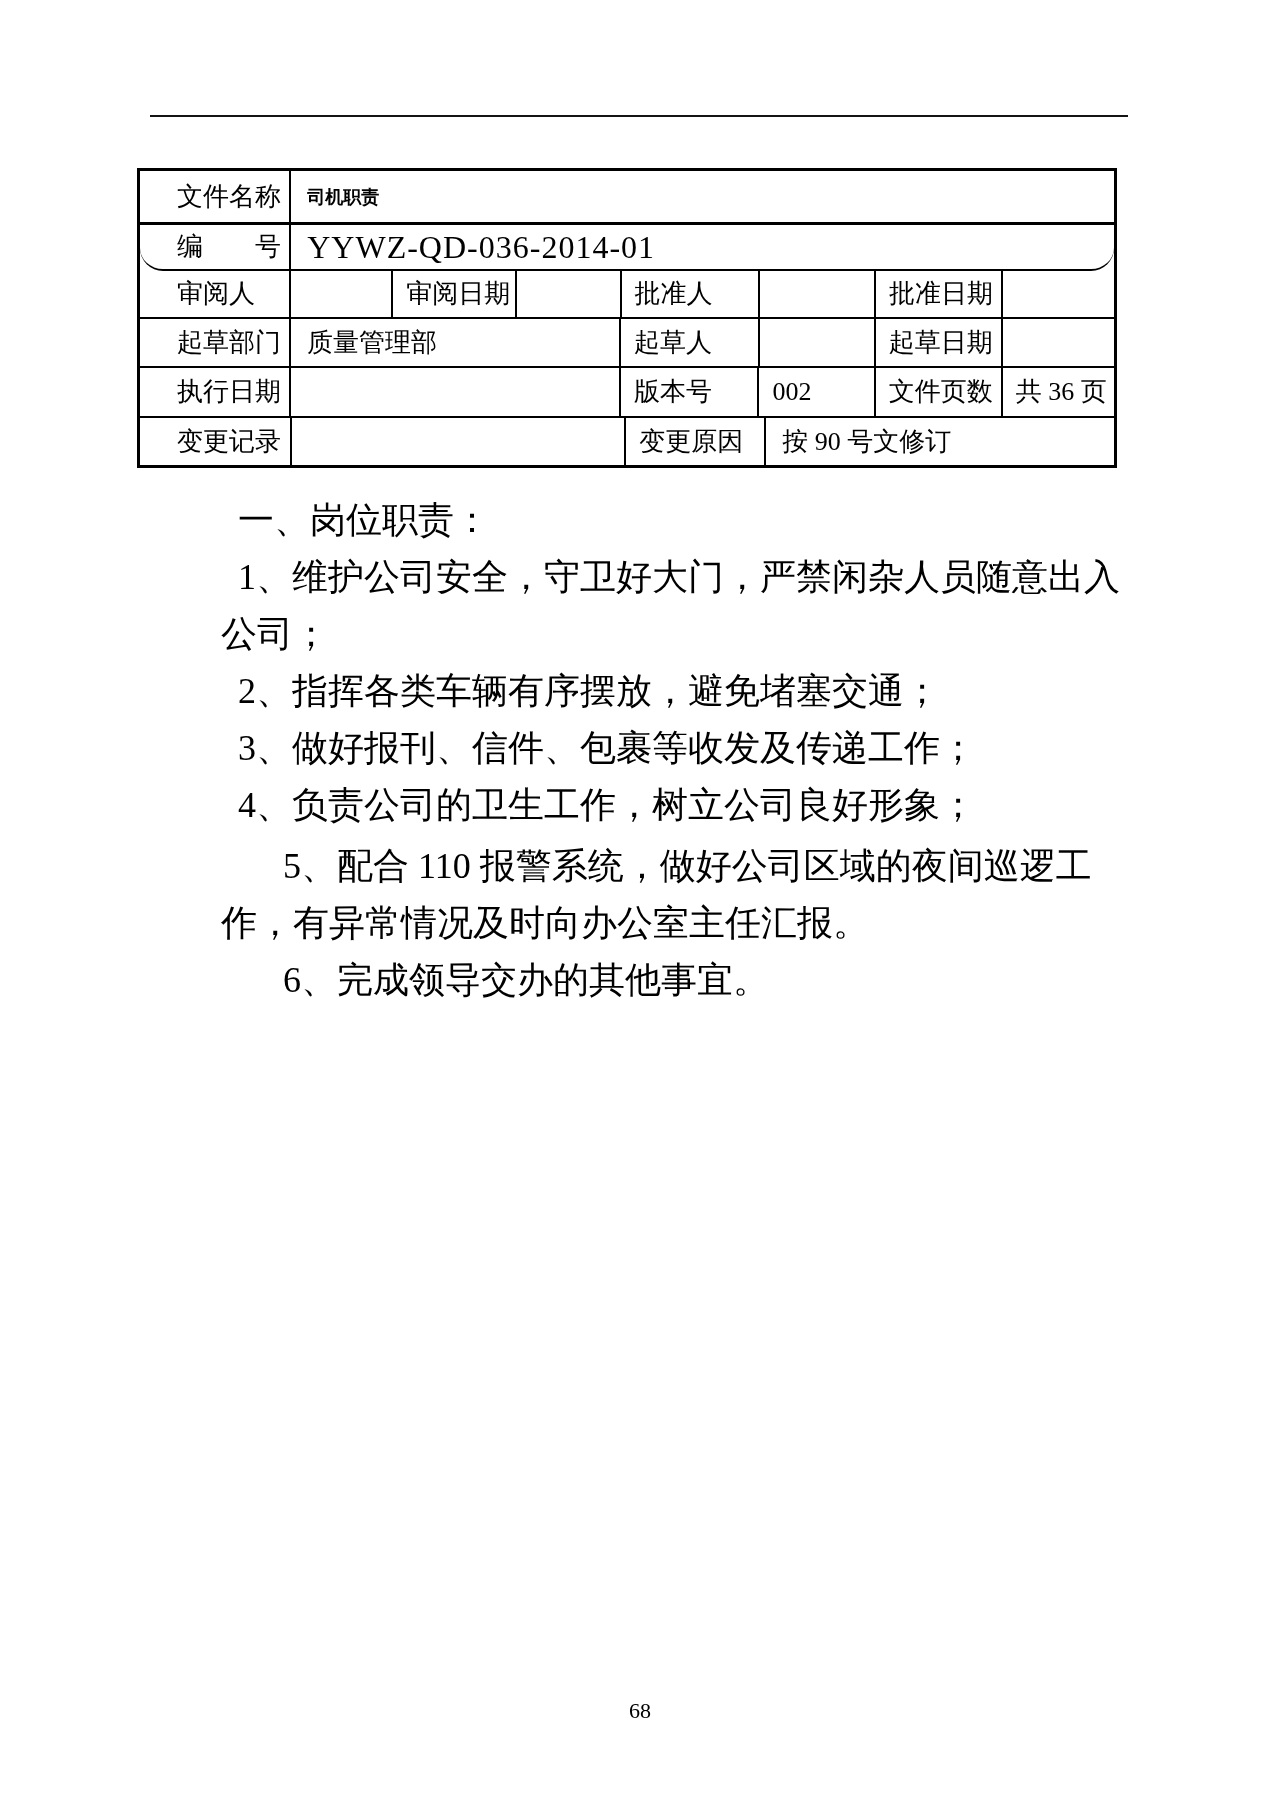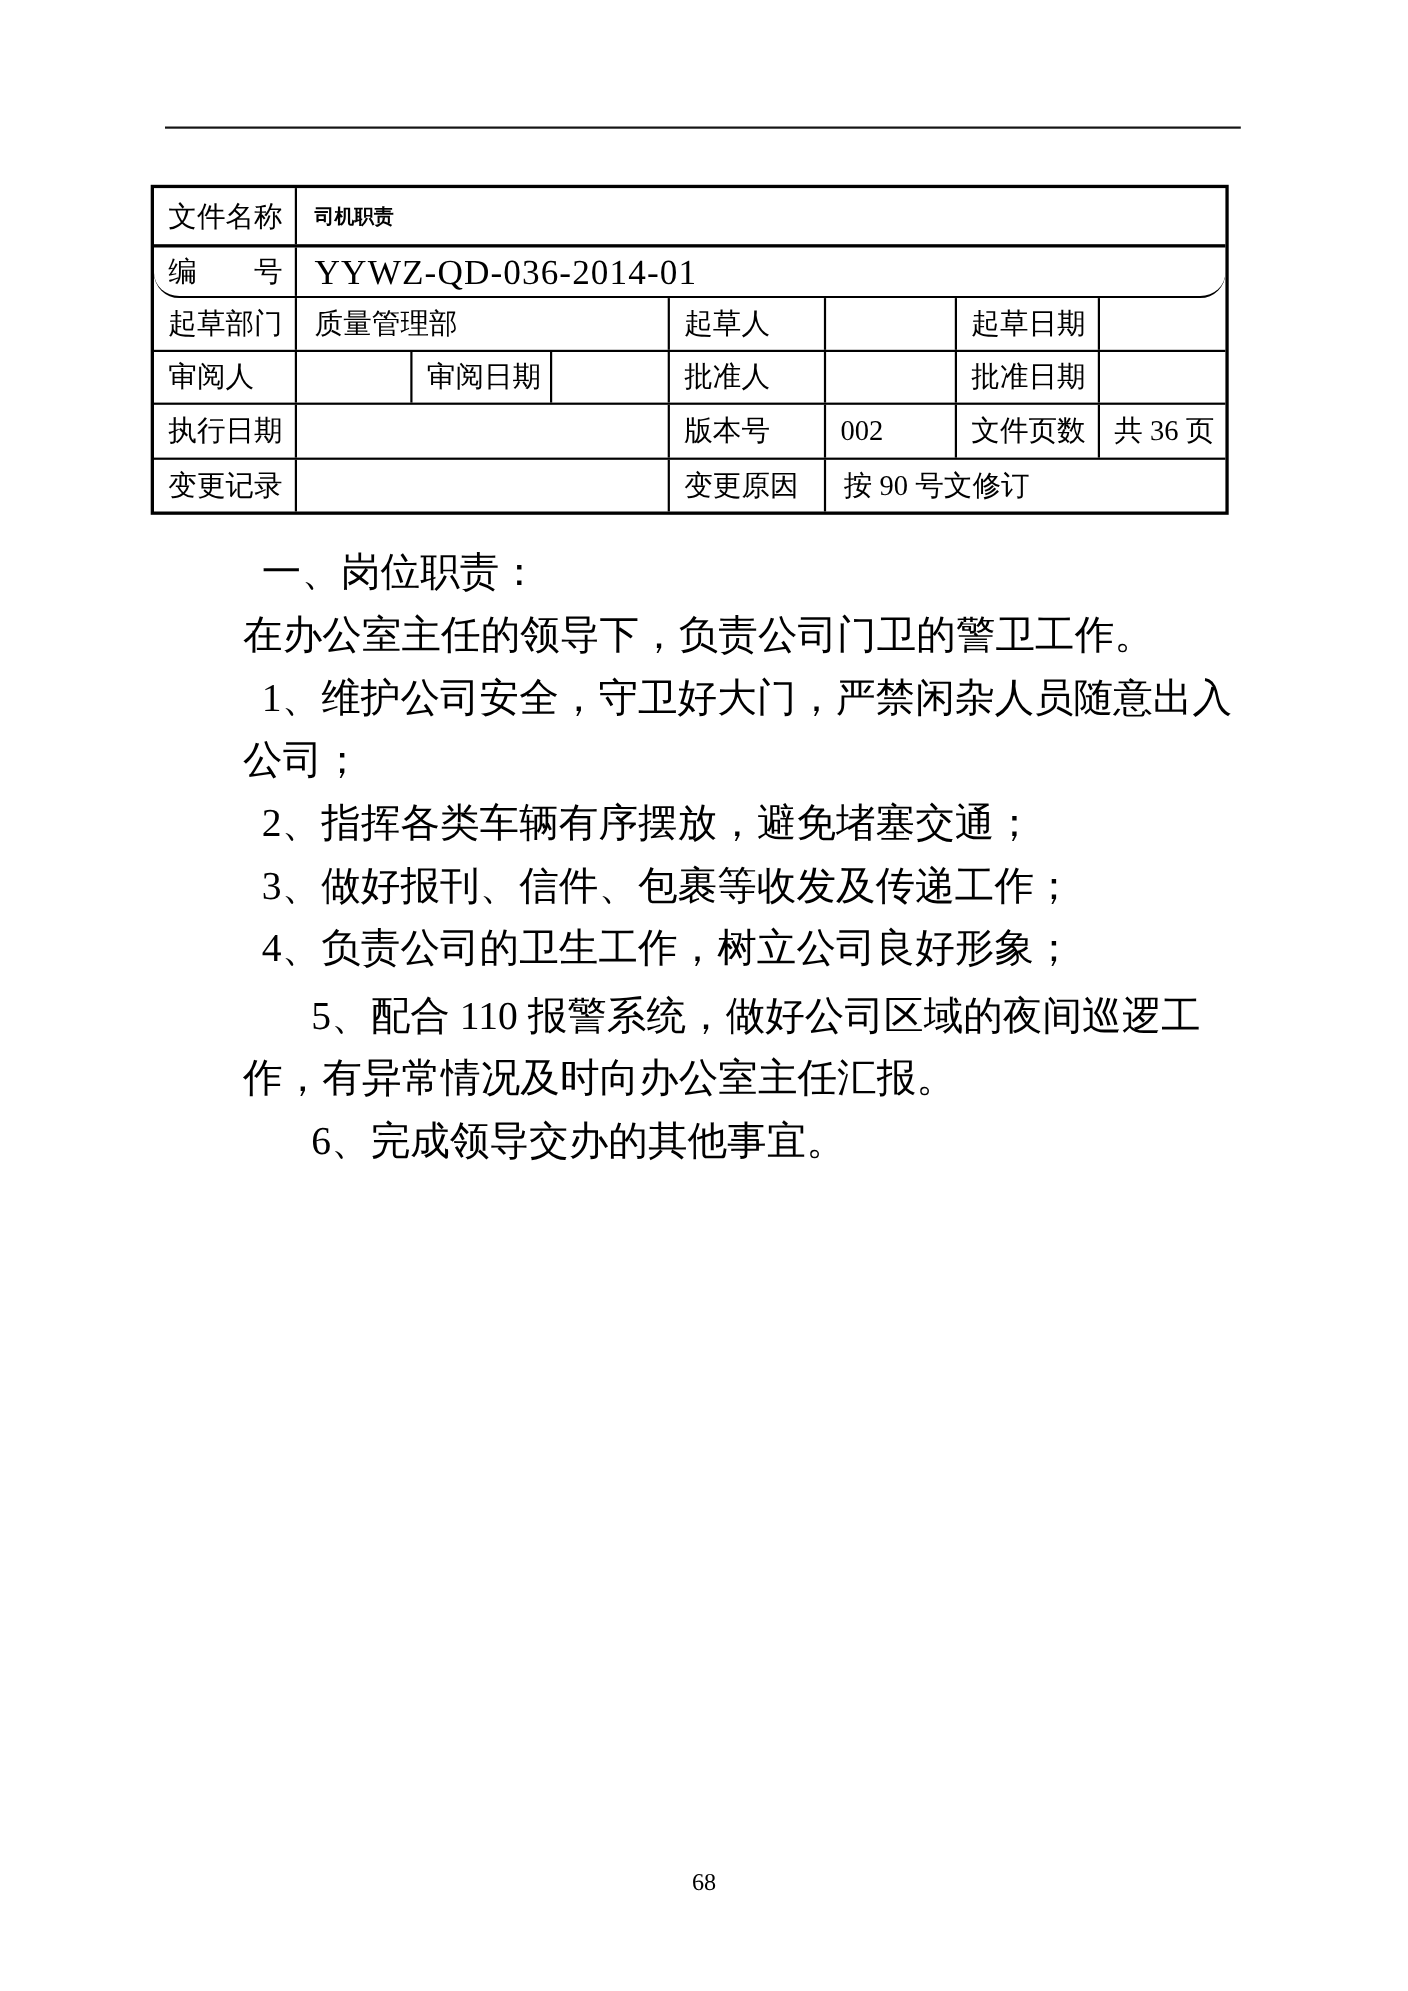--- a/index.html
+++ b/index.html
@@ -15,21 +15,21 @@
   .header-rule{
     position:absolute;left:150px;top:115px;width:978px;height:0;
     border-top:2px solid #141414;
   }
   
   .meta-table{
     position:absolute;left:137px;top:168px;width:980px;
     border:3px solid #000;box-sizing:border-box;
     background:#fff;
   }
-  .t-row{display:flex;border-bottom:2px solid #000;box-sizing:border-box;}
+  .t-row{display:flex;border-bottom:2px solid #000;box-sizing:border-box;padding-left:24px;}
   .t-row:last-child{border-bottom:none;}
   .t-row.thick{border-bottom:3px solid #000;}
   .cell{
     box-sizing:border-box;border-right:2px solid #000;
     display:flex;align-items:center;
     font-size:26px;line-height:1;white-space:nowrap;overflow:hidden;
     padding:0 8px 0 13px;
   }
   .cell:last-child{border-right:none;}
   .cell.value{padding-left:16px;}
@@ -67,37 +67,37 @@
   <div class="t-row r1 thick">
     <div class="cell wA">文件名称</div>
     <div class="cell wRest value doc-title">司机职责</div>
   </div>
 
   <div class="t-row r2">
     <div class="cell wA">编　　号</div>
     <div class="cell wRest value code">YYWZ-QD-036-2014-01</div>
   </div>
 
-  <div class="t-row r3">
-    <div class="cell wA">起草部门</div>
-    <div class="cell wB value">质量管理部</div>
-    <div class="cell wC">起草人</div>
-    <div class="cell wD"></div>
-    <div class="cell wE">起草日期</div>
-    <div class="cell wF"></div>
-  </div>
-
   <div class="t-row r4">
     <div class="cell wA">审阅人</div>
     <div class="cell wB1"></div>
     <div class="cell wB2">审阅日期</div>
     <div class="cell wB3"></div>
     <div class="cell wC">批准人</div>
     <div class="cell wD"></div>
     <div class="cell wE">批准日期</div>
+    <div class="cell wF"></div>
+  </div>
+
+  <div class="t-row r3">
+    <div class="cell wA">起草部门</div>
+    <div class="cell wB value">质量管理部</div>
+    <div class="cell wC">起草人</div>
+    <div class="cell wD"></div>
+    <div class="cell wE">起草日期</div>
     <div class="cell wF"></div>
   </div>
 
   <div class="t-row r5">
     <div class="cell wA">执行日期</div>
     <div class="cell wB"></div>
     <div class="cell wC">版本号</div>
     <div class="cell wD">002</div>
     <div class="cell wE">文件页数</div>
     <div class="cell wF">共 36 页</div>
@@ -107,21 +107,20 @@
     <div class="cell wA">变更记录</div>
     <div class="cell wB"></div>
     <div class="cell wC">变更原因</div>
     <div class="cell wDEF value">按 90 号文修订</div>
   </div>
 
 </div>
 
 <div class="body-text">
   <p class="ind-num">一、岗位职责：</p>
-  <p>在办公室主任的领导下，负责公司门卫的警卫工作。</p>
   <p class="ind-num">1、维护公司安全，守卫好大门，严禁闲杂人员随意出入公司；</p>
   <p class="ind-num">2、指挥各类车辆有序摆放，避免堵塞交通；</p>
   <p class="ind-num">3、做好报刊、信件、包裹等收发及传递工作；</p>
   <p class="ind-num">4、负责公司的卫生工作，树立公司良好形象；</p>
   <p class="ind-deep gap-top">5、配合 110 报警系统，做好公司区域的夜间巡逻工作，有异常情况及时向办公室主任汇报。</p>
   <p class="ind-deep">6、完成领导交办的其他事宜。</p>
 </div>
 
 <div class="footer">68</div>
 

